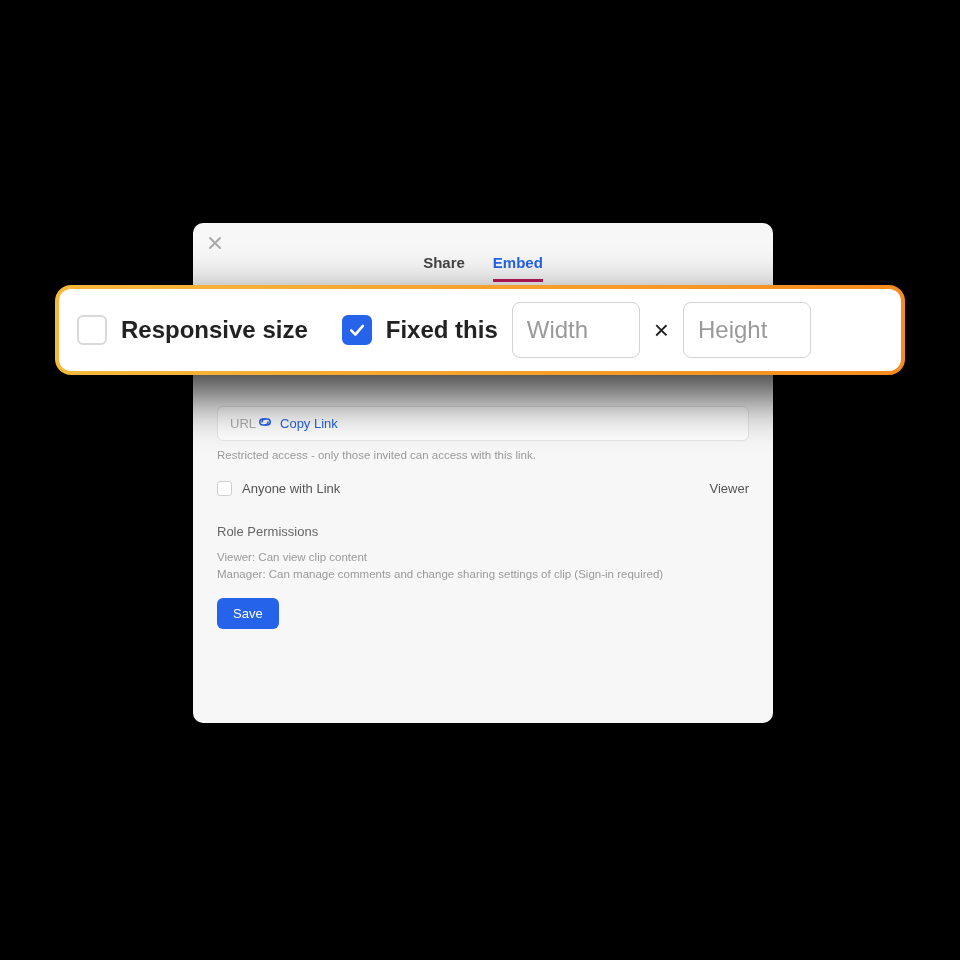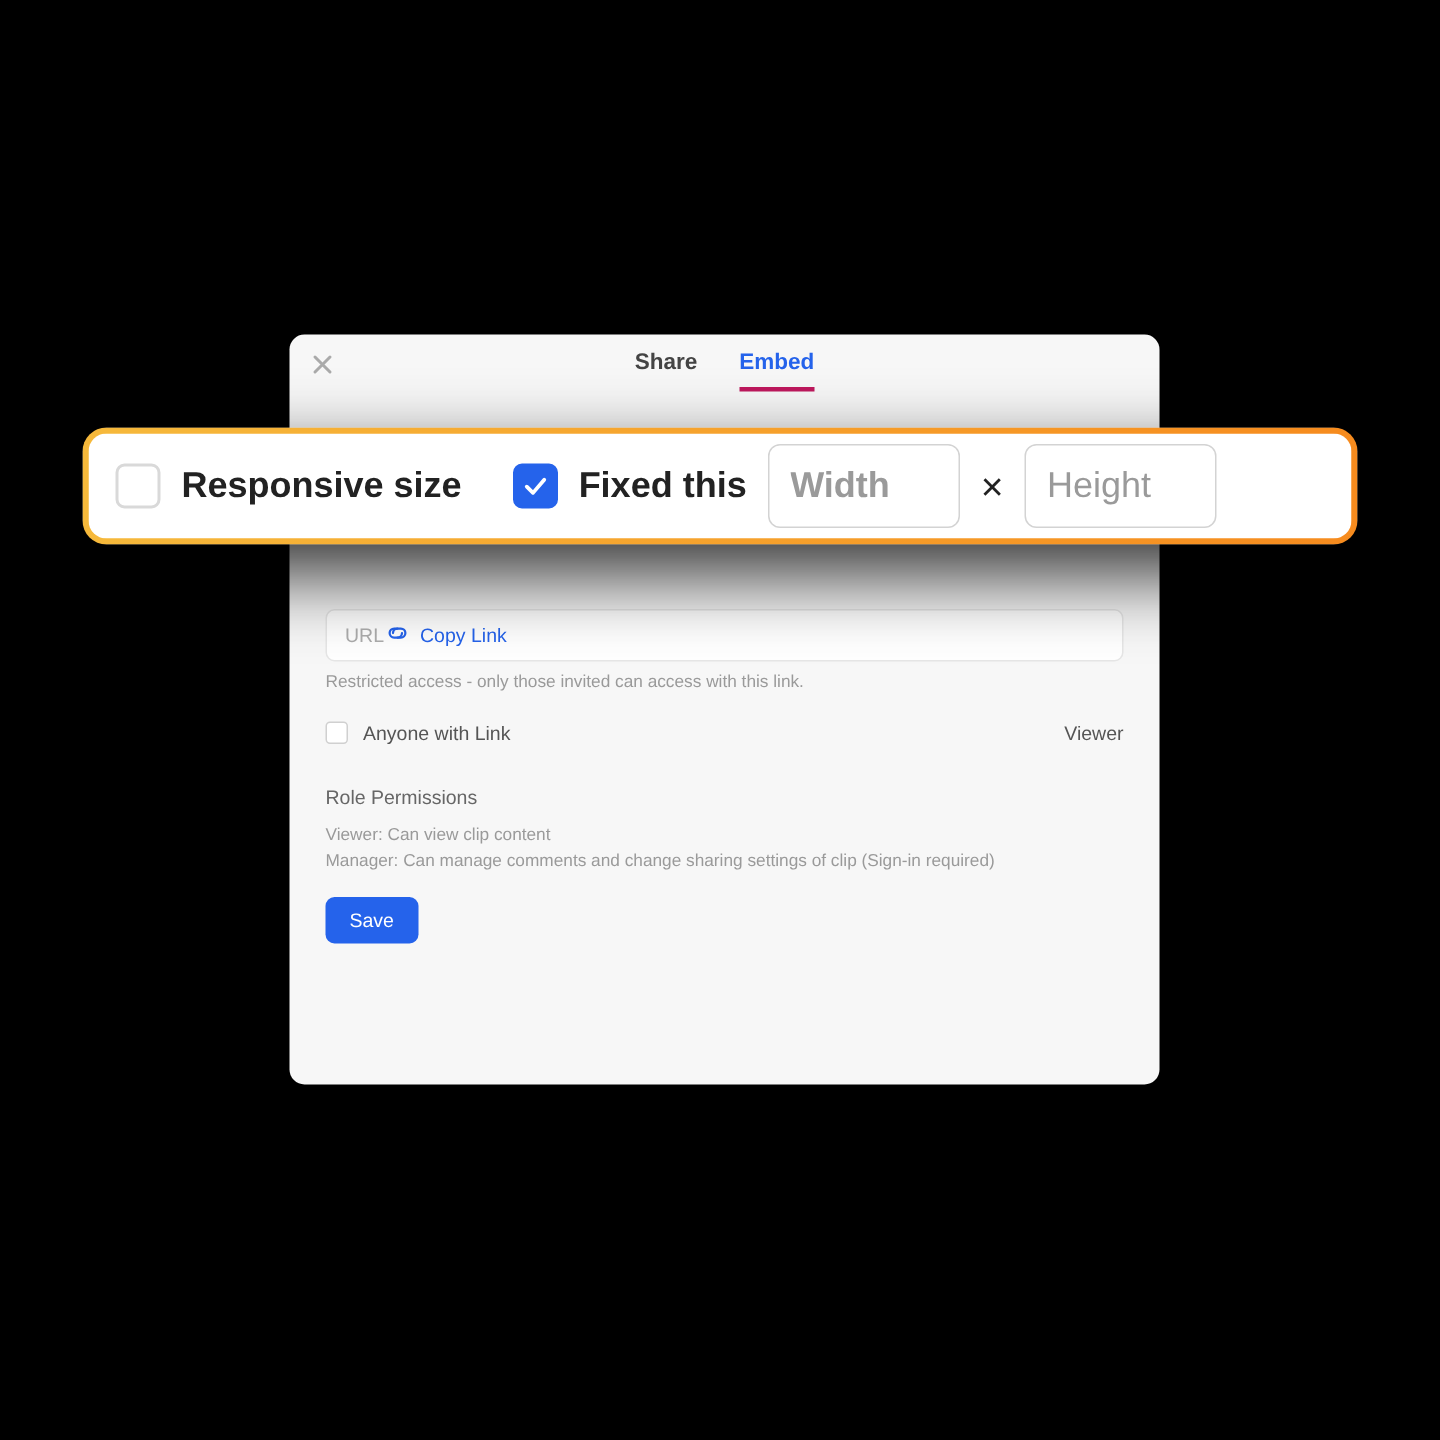--- a/index.html
+++ b/index.html
@@ -28,39 +28,39 @@
     width: 16px;
     height: 16px;
     color: #aaa;
     cursor: pointer;
   }
   .close-icon svg { display: block; }
   .tabs {
     display: flex;
     justify-content: center;
     gap: 28px;
-    padding-top: 10px;
+    padding-top: 31px;
   }
   .tab {
     font-size: 15px;
     font-weight: 600;
     color: #444;
     padding-bottom: 8px;
     cursor: pointer;
   }
   .tab.active {
     color: #2563eb;
     border-bottom: 3px solid #be185d;
   }
   .highlight-bar {
     position: absolute;
     left: 55px;
     top: 285px;
     width: 850px;
-    height: 78px;
+    height: 90px;
     background: #fff;
     border-radius: 16px;
     border: 4px solid transparent;
     background-image: linear-gradient(#fff,#fff), linear-gradient(90deg,#f6b93b 0%,#f68b1e 100%);
     background-origin: border-box;
     background-clip: padding-box, border-box;
     box-shadow: 0 20px 50px rgba(0,0,0,0.8);
     display: flex;
     align-items: center;
     padding: 0 18px;
@@ -94,21 +94,21 @@
     height: 56px;
     border: 1.5px solid #d3d3d3;
     border-radius: 8px;
     font-size: 24px;
     color: #222;
     padding: 0 14px;
     background: #fff;
     min-width: 0;
   }
   .hb-input::placeholder { color: #9a9a9a; }
-  .hb-input.width { width: 128px; font-weight: bold; }
+  .hb-input.width { width: 128px; }
   .hb-input.height { width: 128px; }
   .hb-times {
     font-size: 26px;
     font-weight: 400;
     color: #222;
     flex: 0 0 auto;
   }
   .hb-gap-lg { width: 6px; flex: 0 0 auto; }
   .content {
     position: absolute;

